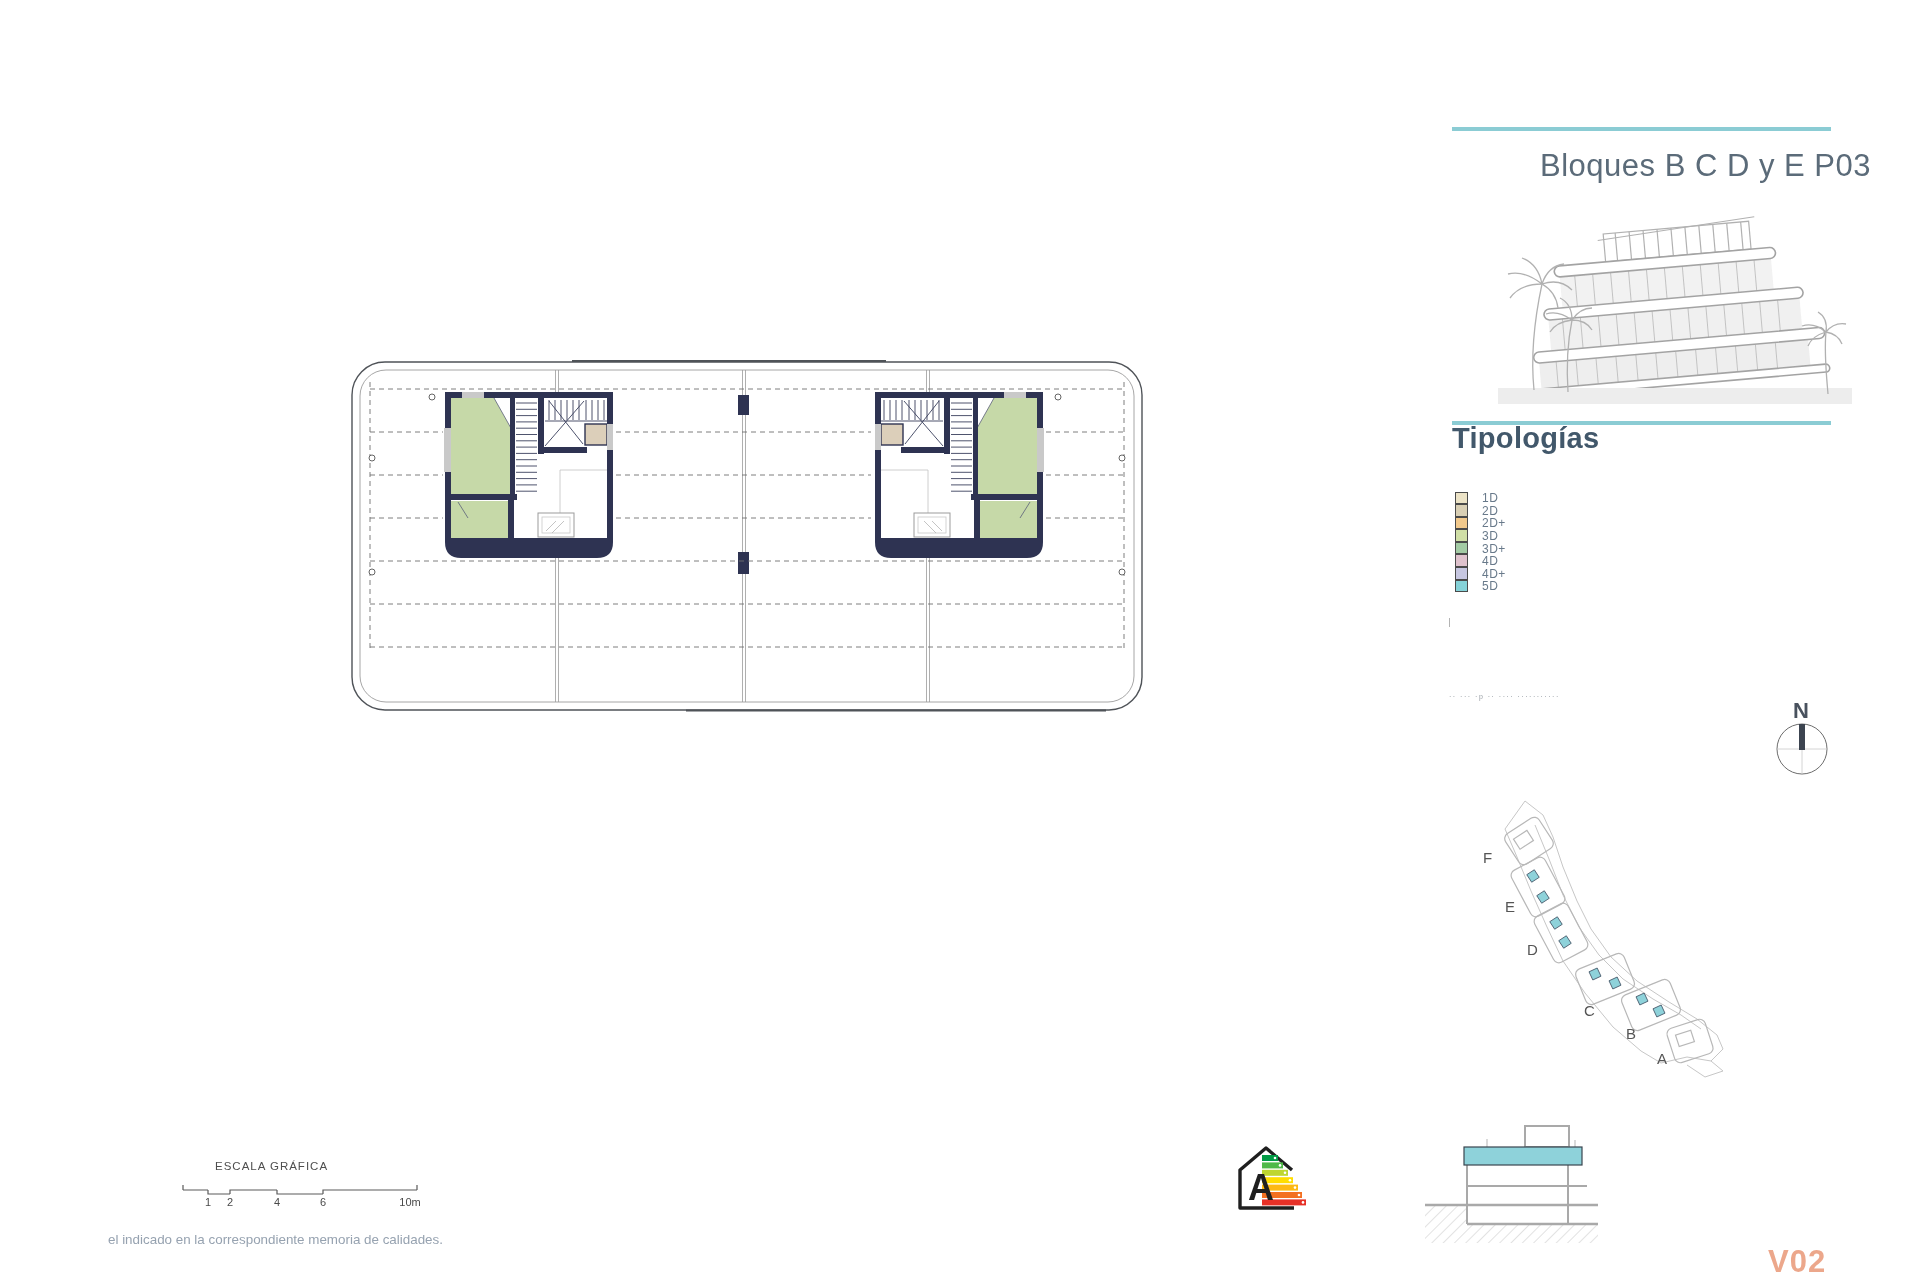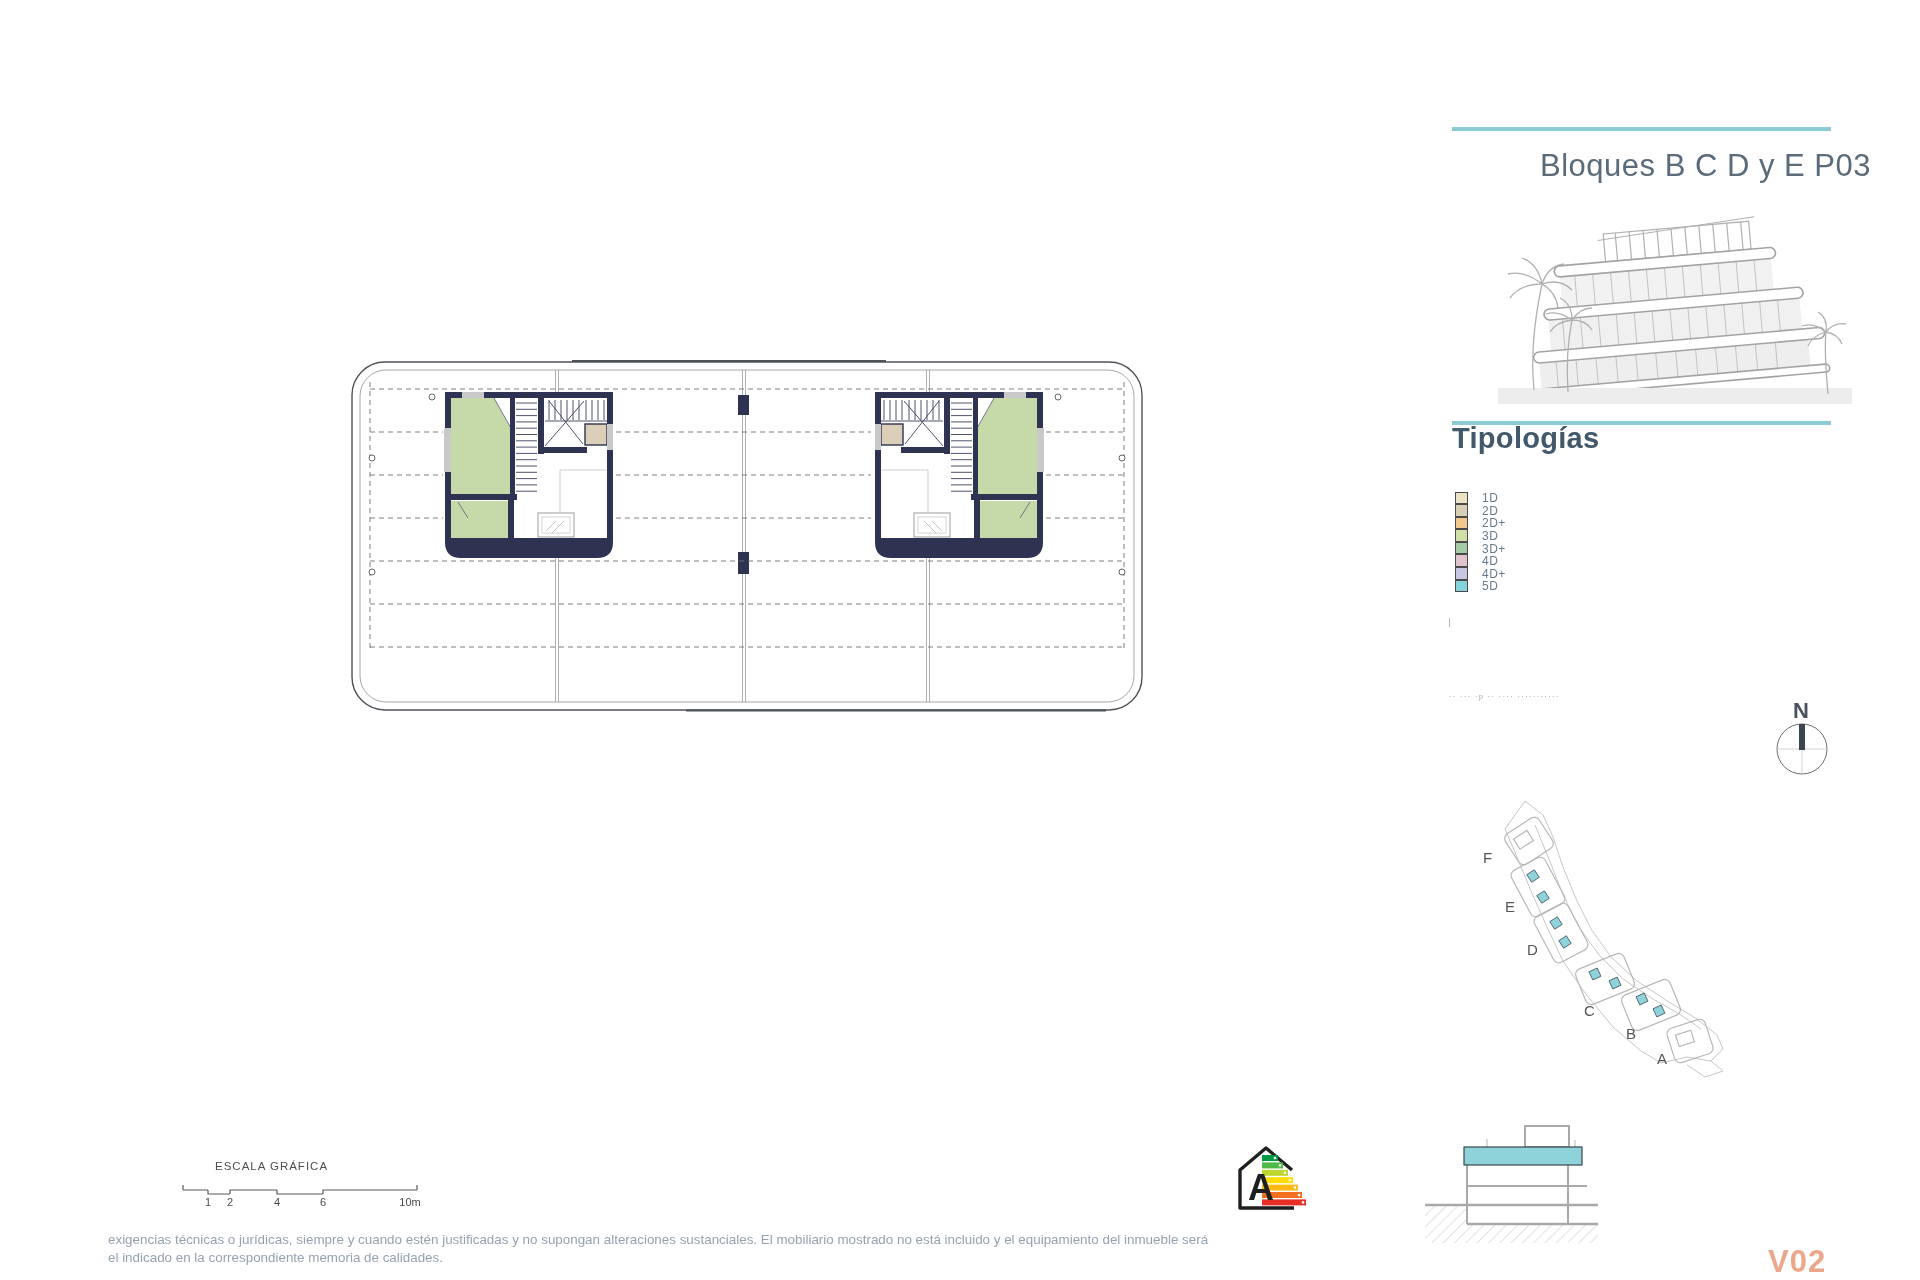--- a/index.html
+++ b/index.html
@@ -372,15 +372,14 @@
   <g font-size="11" fill="#4a4a4a" text-anchor="middle">
     <text x="28" y="56">1</text>
     <text x="50" y="56">2</text>
     <text x="97" y="56">4</text>
     <text x="143" y="56">6</text>
     <text x="230" y="56">10m</text>
   </g>
 </svg>
 
 <div class="abs disclaimer">
-  <div>exigencias técnicas o jurídicas, siempre y cuando estén justificadas y no supongan alteraciones sustanciales. El mobiliario mostrado no está incluido y el equipamiento del inmueble será</div>
   <div>el indicado en la correspondiente memoria de calidades.</div>
 </div>
 
 </body></html>

